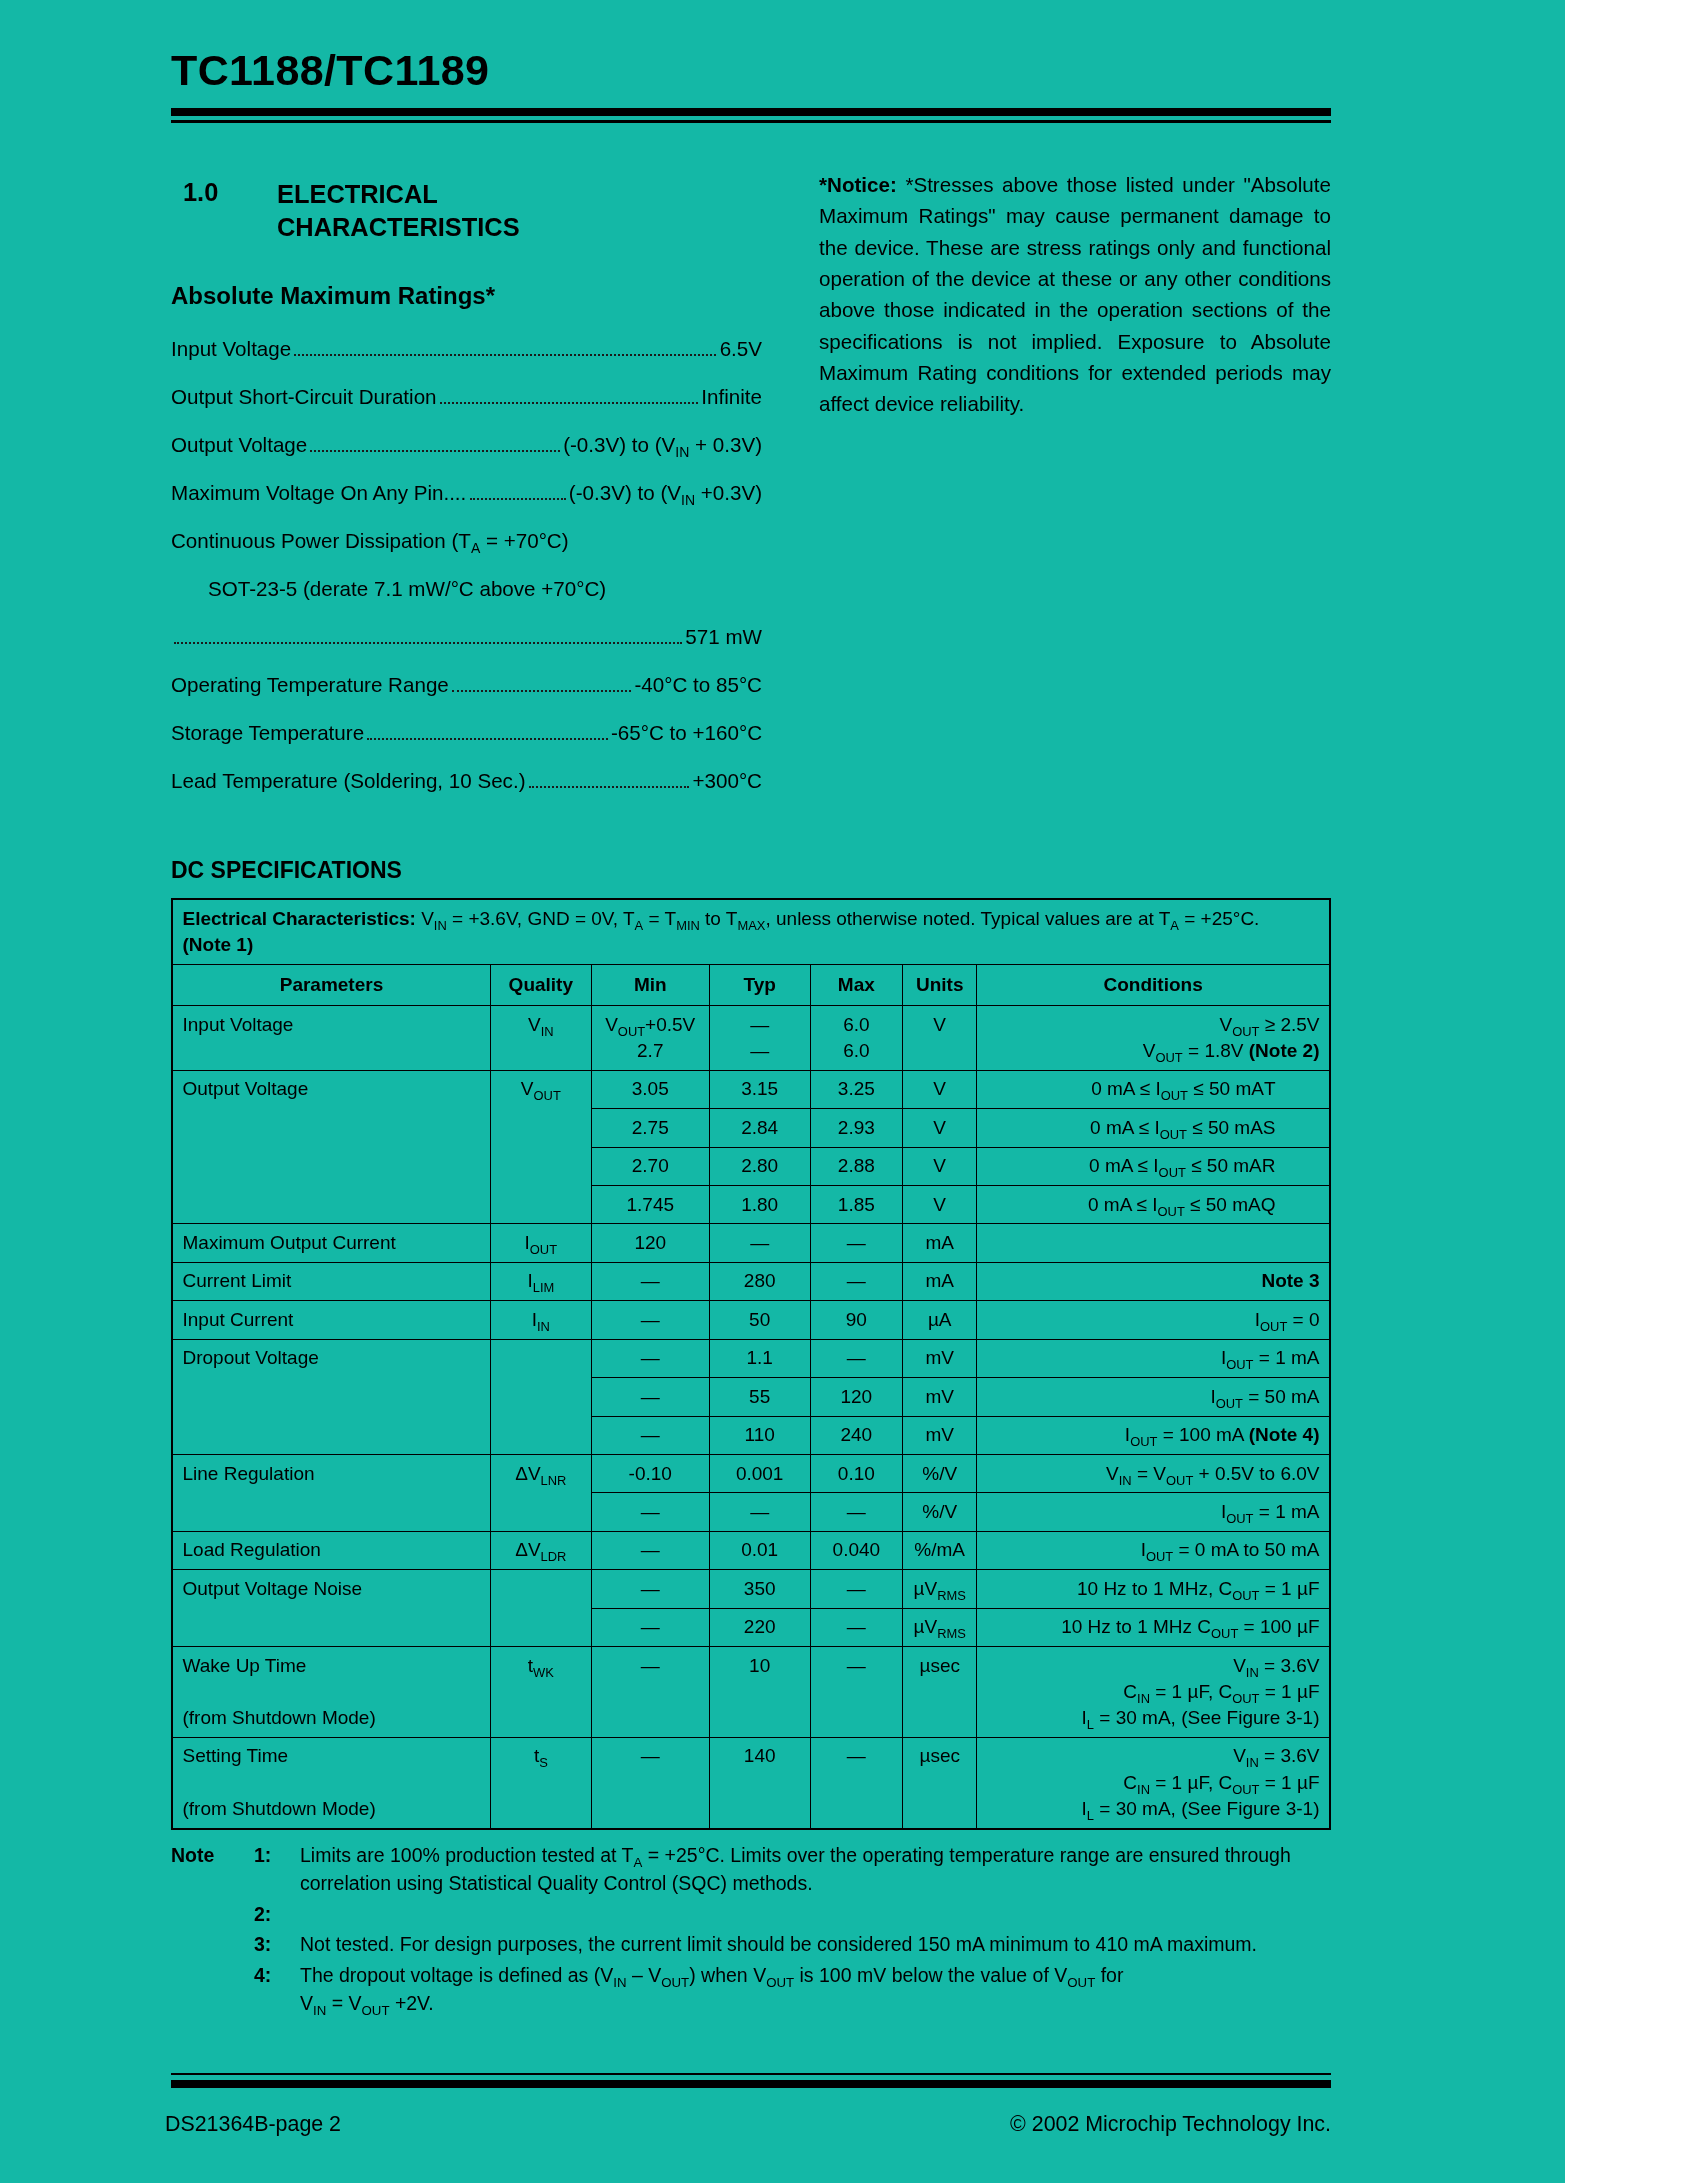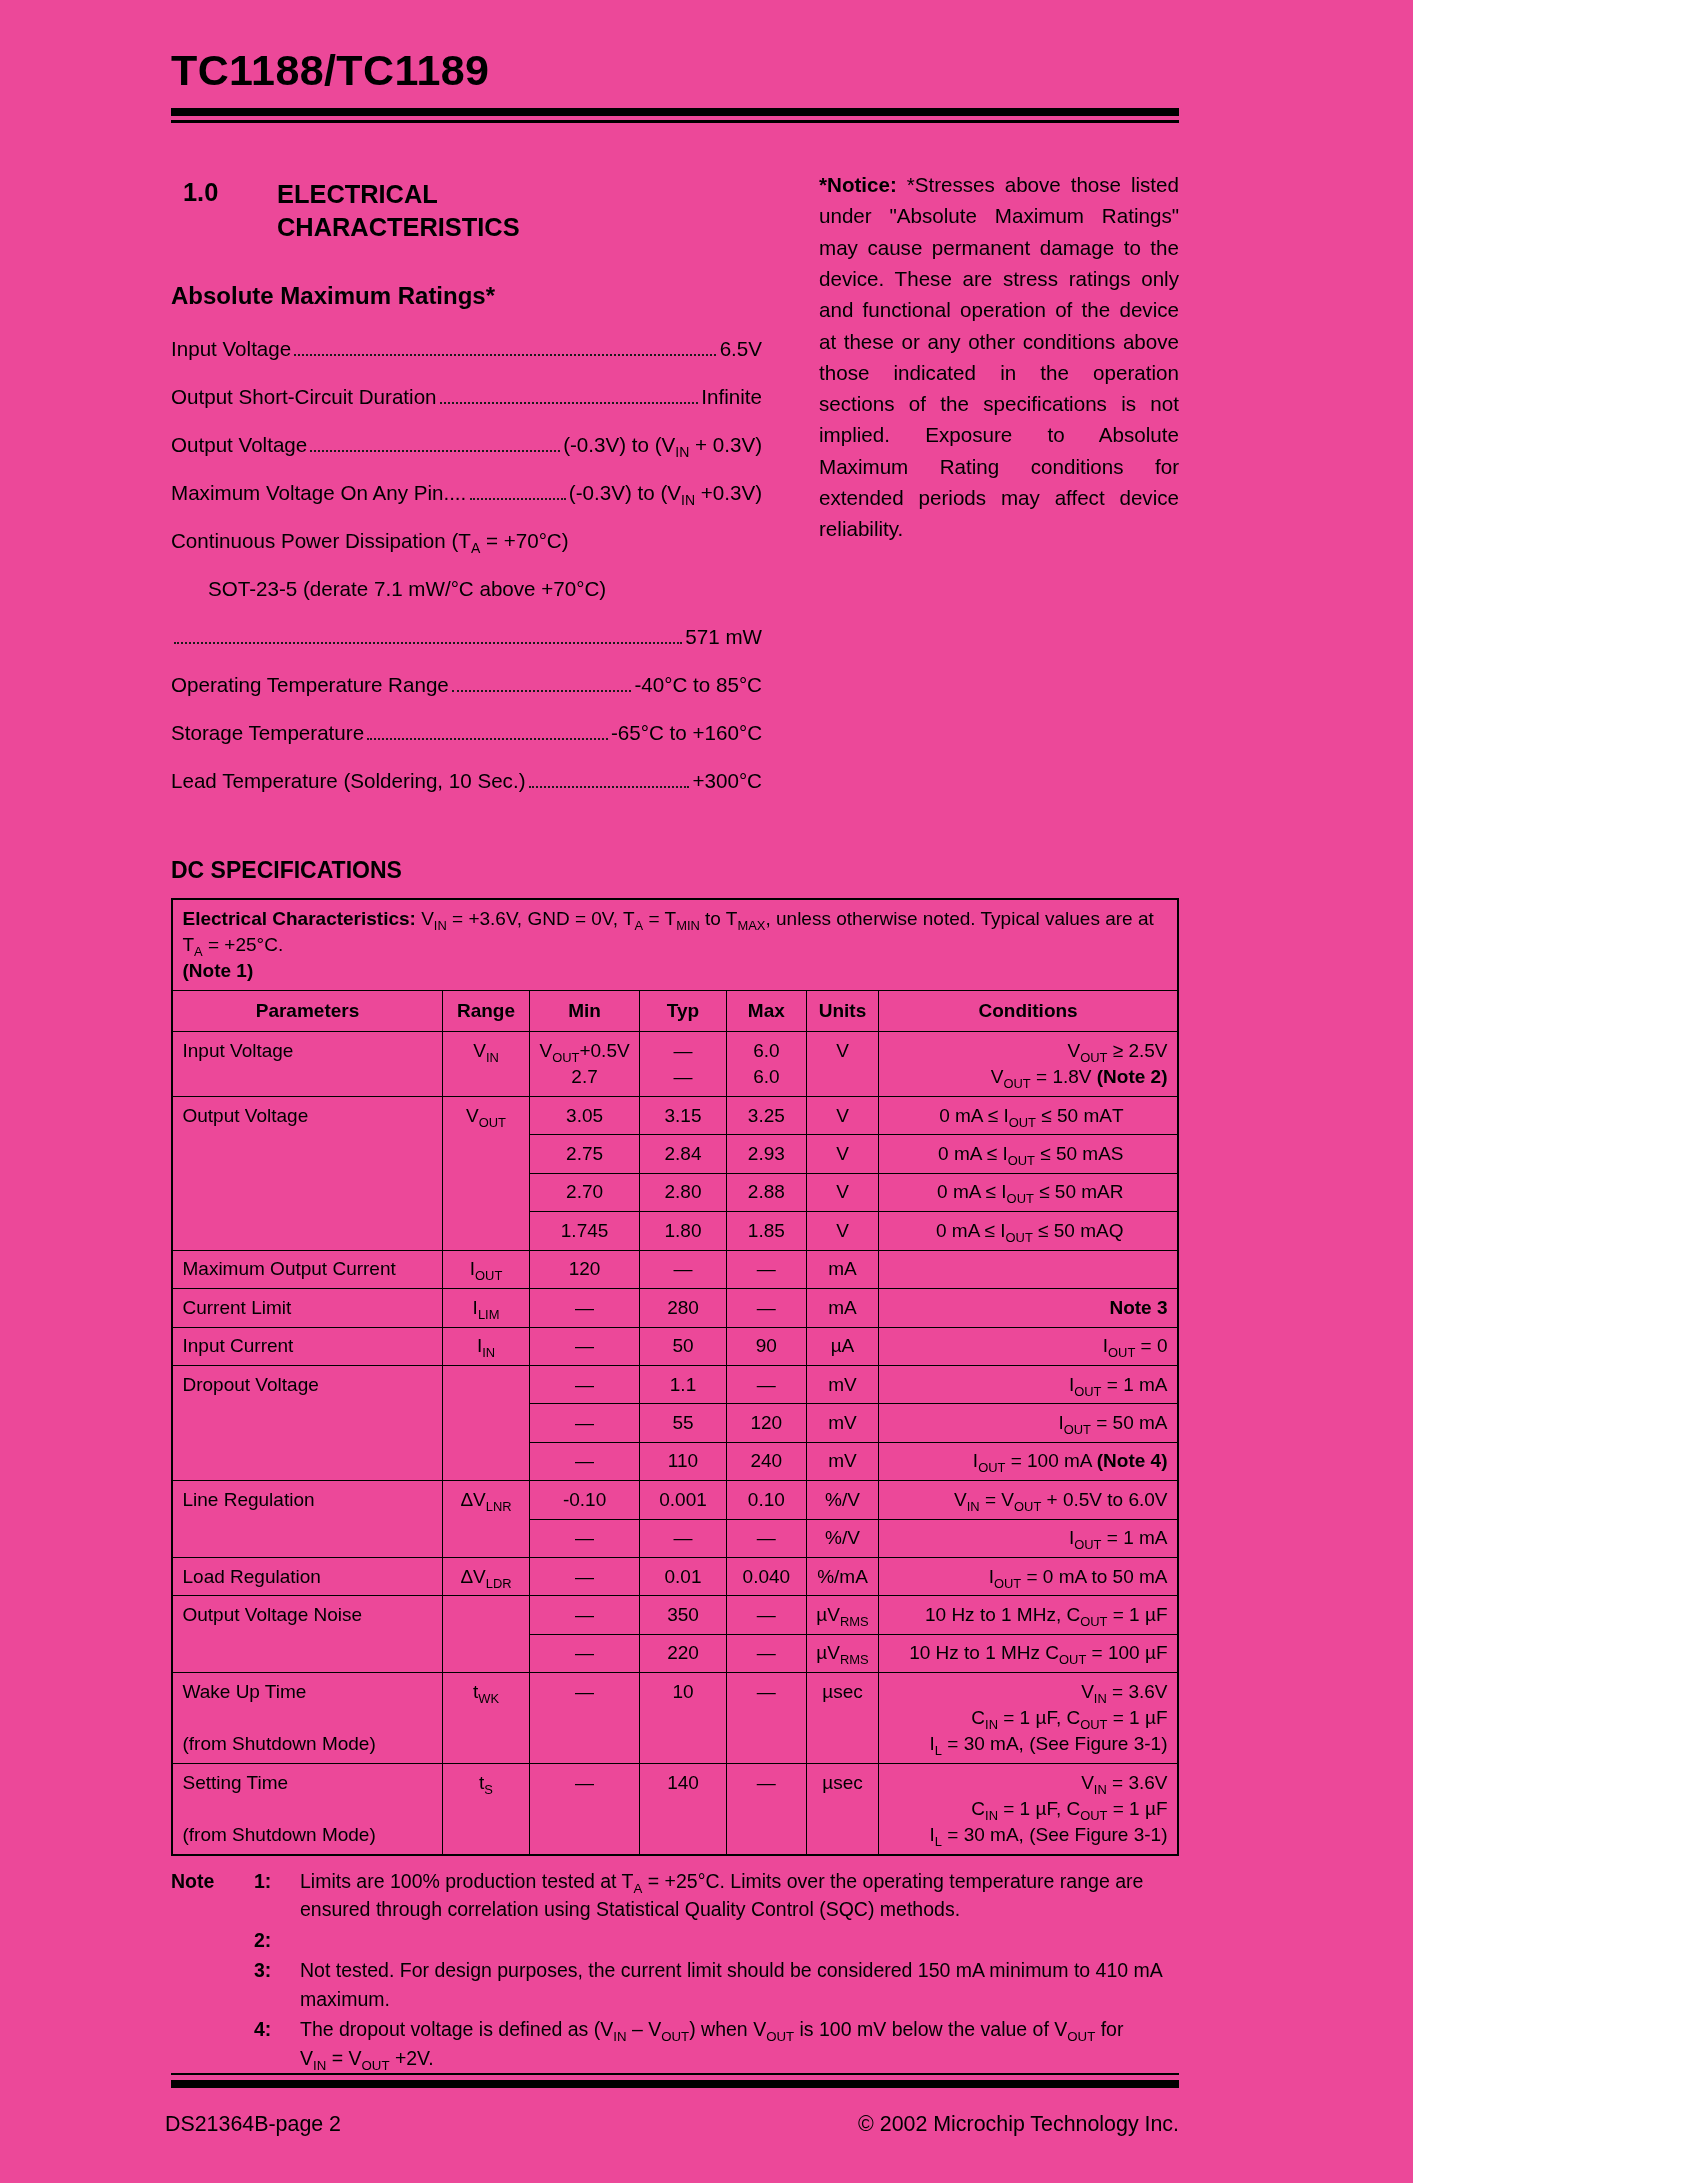--- a/index.html
+++ b/index.html
@@ -1,21 +1,21 @@
 <!DOCTYPE html>
 <html style="font-size:12.7px"><head>
 <meta charset="utf-8">
 <style>
   * { box-sizing: border-box; }
   html,body { margin:0; padding:0; background:#ffffff; }
   .page {
     position: relative;
-    width: 1413px;
+    width: 1565px;
     height: 2183px;
-    background: #ec4899;
+    background: #14b8a6;
     color: #000;
     font-family: "Liberation Sans", "DejaVu Sans", sans-serif;
     padding: 46px 234px 0 171px;
   }
   sub { font-size: 68%; line-height: 0; }
 
   h1.doc-title {
     margin: 0;
     font-size: 43px;
     font-weight: bold;
@@ -152,21 +152,21 @@
         <col style="width:8%">
         <col style="width:6.4%">
         <col style="width:30.5%">
     </colgroup>
     <tbody id="spec-body">
         <tr>
           <td class="caption-cell" colspan="7"><b>Electrical Characteristics:</b> V<sub>IN</sub> = +3.6V, GND = 0V, T<sub>A</sub> = T<sub>MIN</sub> to T<sub>MAX</sub>, unless otherwise noted. Typical values are at T<sub>A</sub> = +25°C.<br><b>(Note 1)</b></td>
         </tr>
         <tr>
           <th>Parameters</th>
-          <th>Range</th>
+          <th>Quality</th>
           <th>Min</th>
           <th>Typ</th>
           <th>Max</th>
           <th>Units</th>
           <th>Conditions</th>
         </tr>
         <tr>
           <td class="c-param" rowspan="1">Input Voltage</td>
           <td class="c-center" rowspan="1">V<sub>IN</sub></td>
           <td class="c-center">V<sub>OUT</sub>+0.5V<br>2.7</td>

